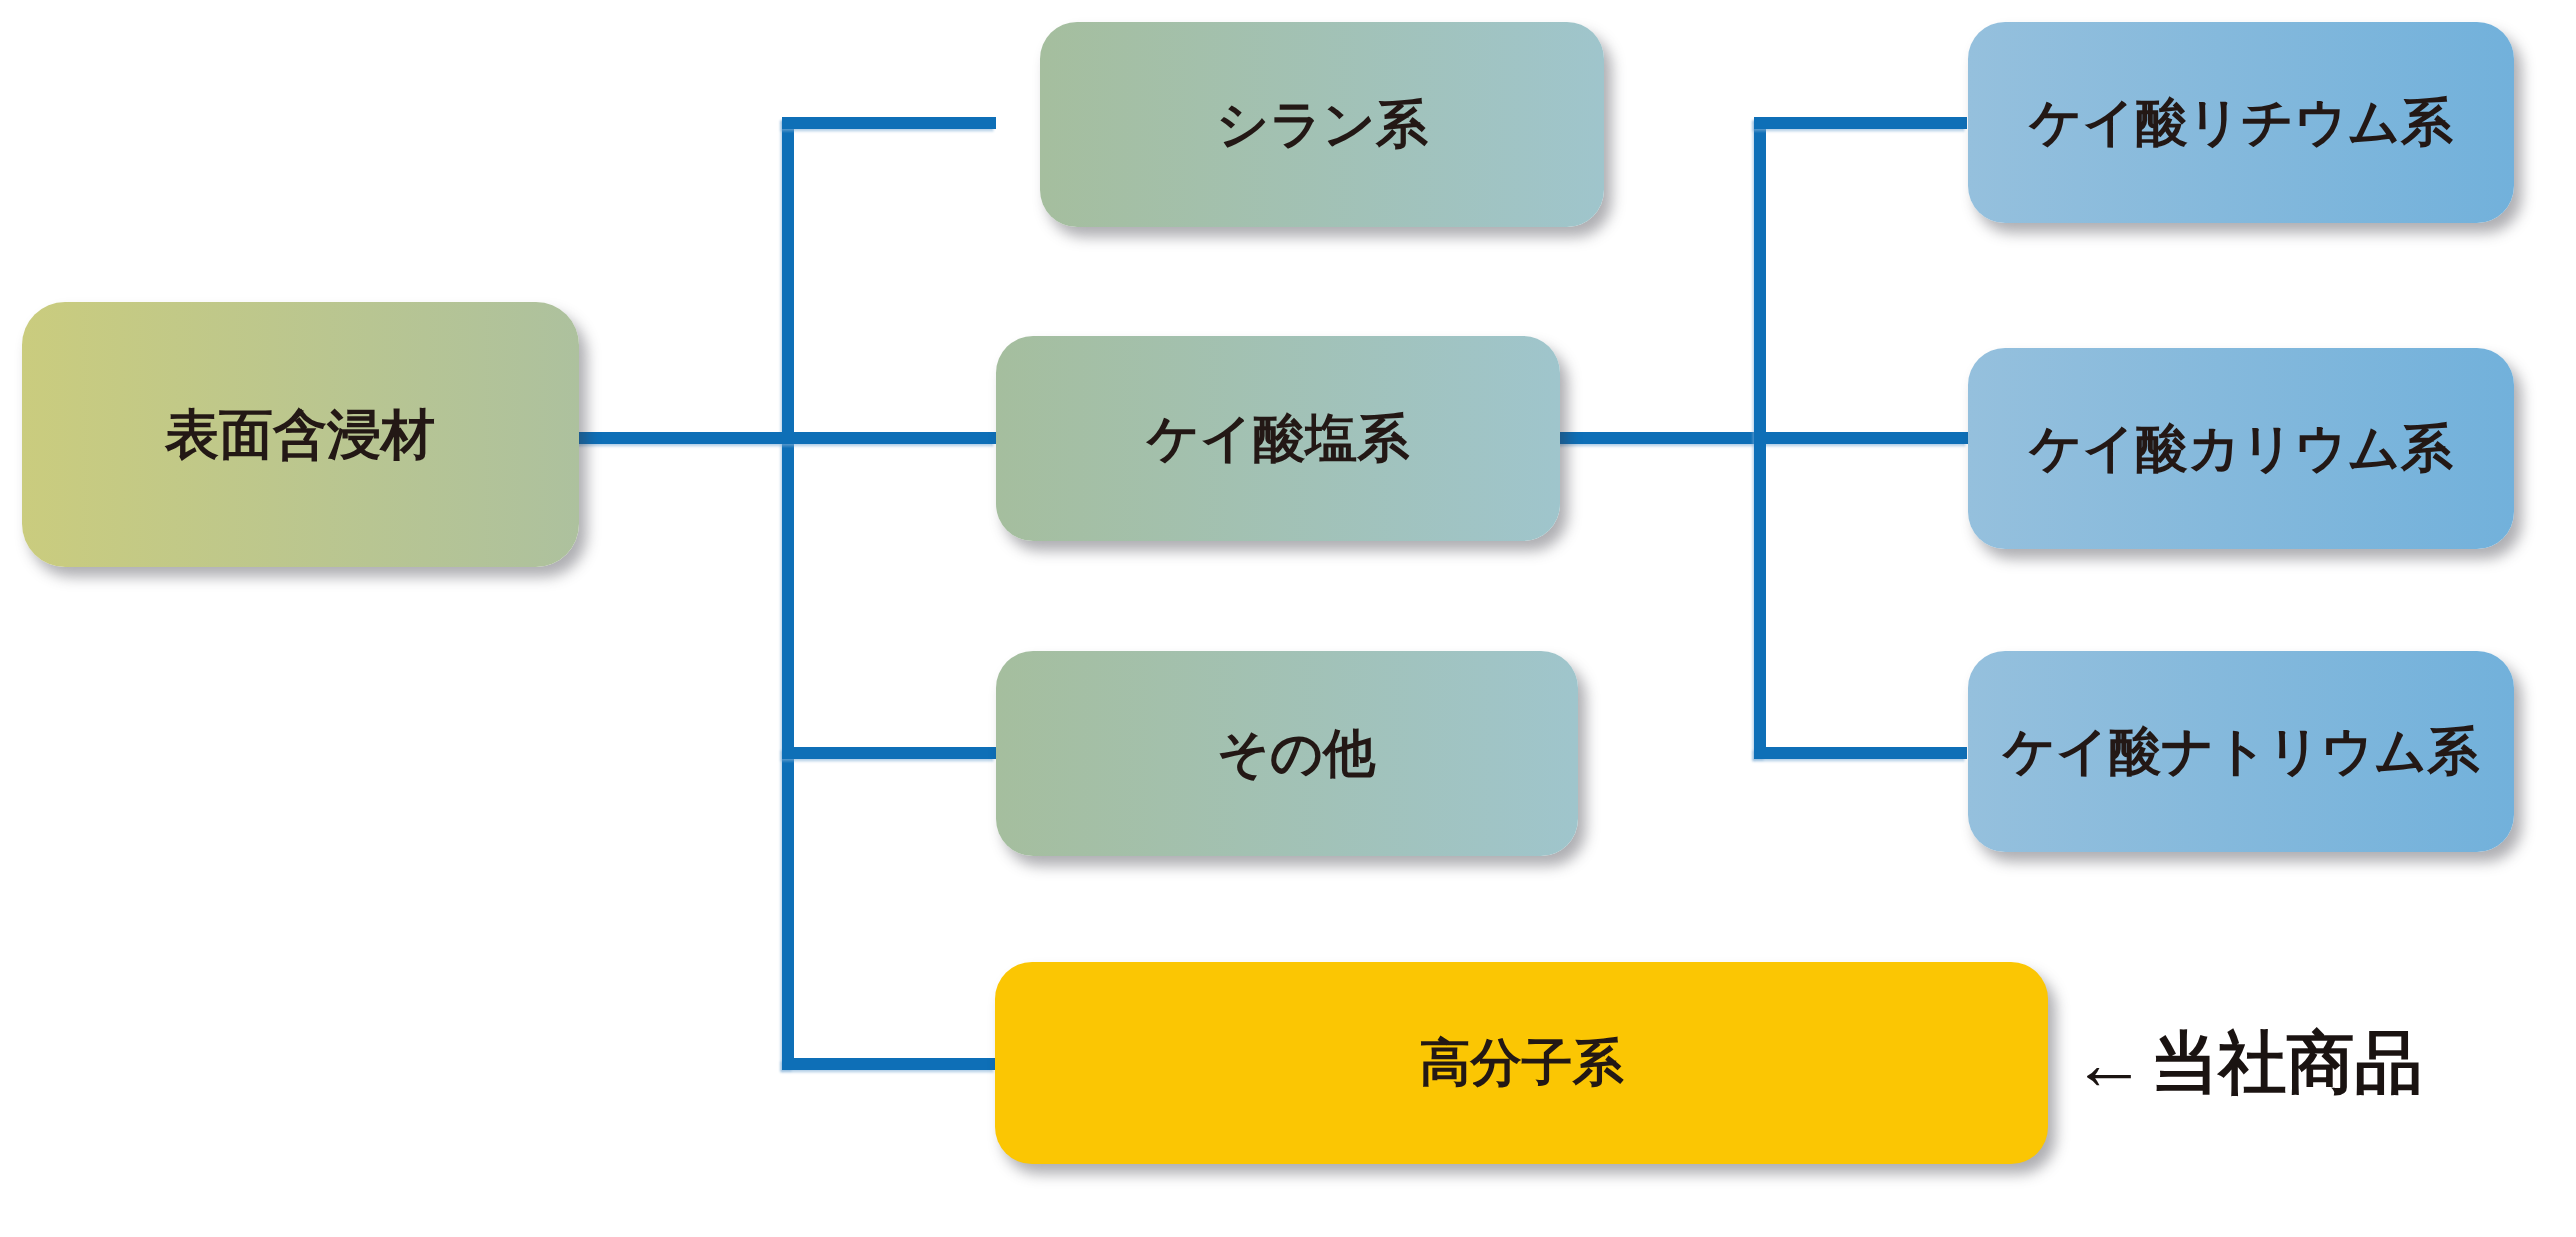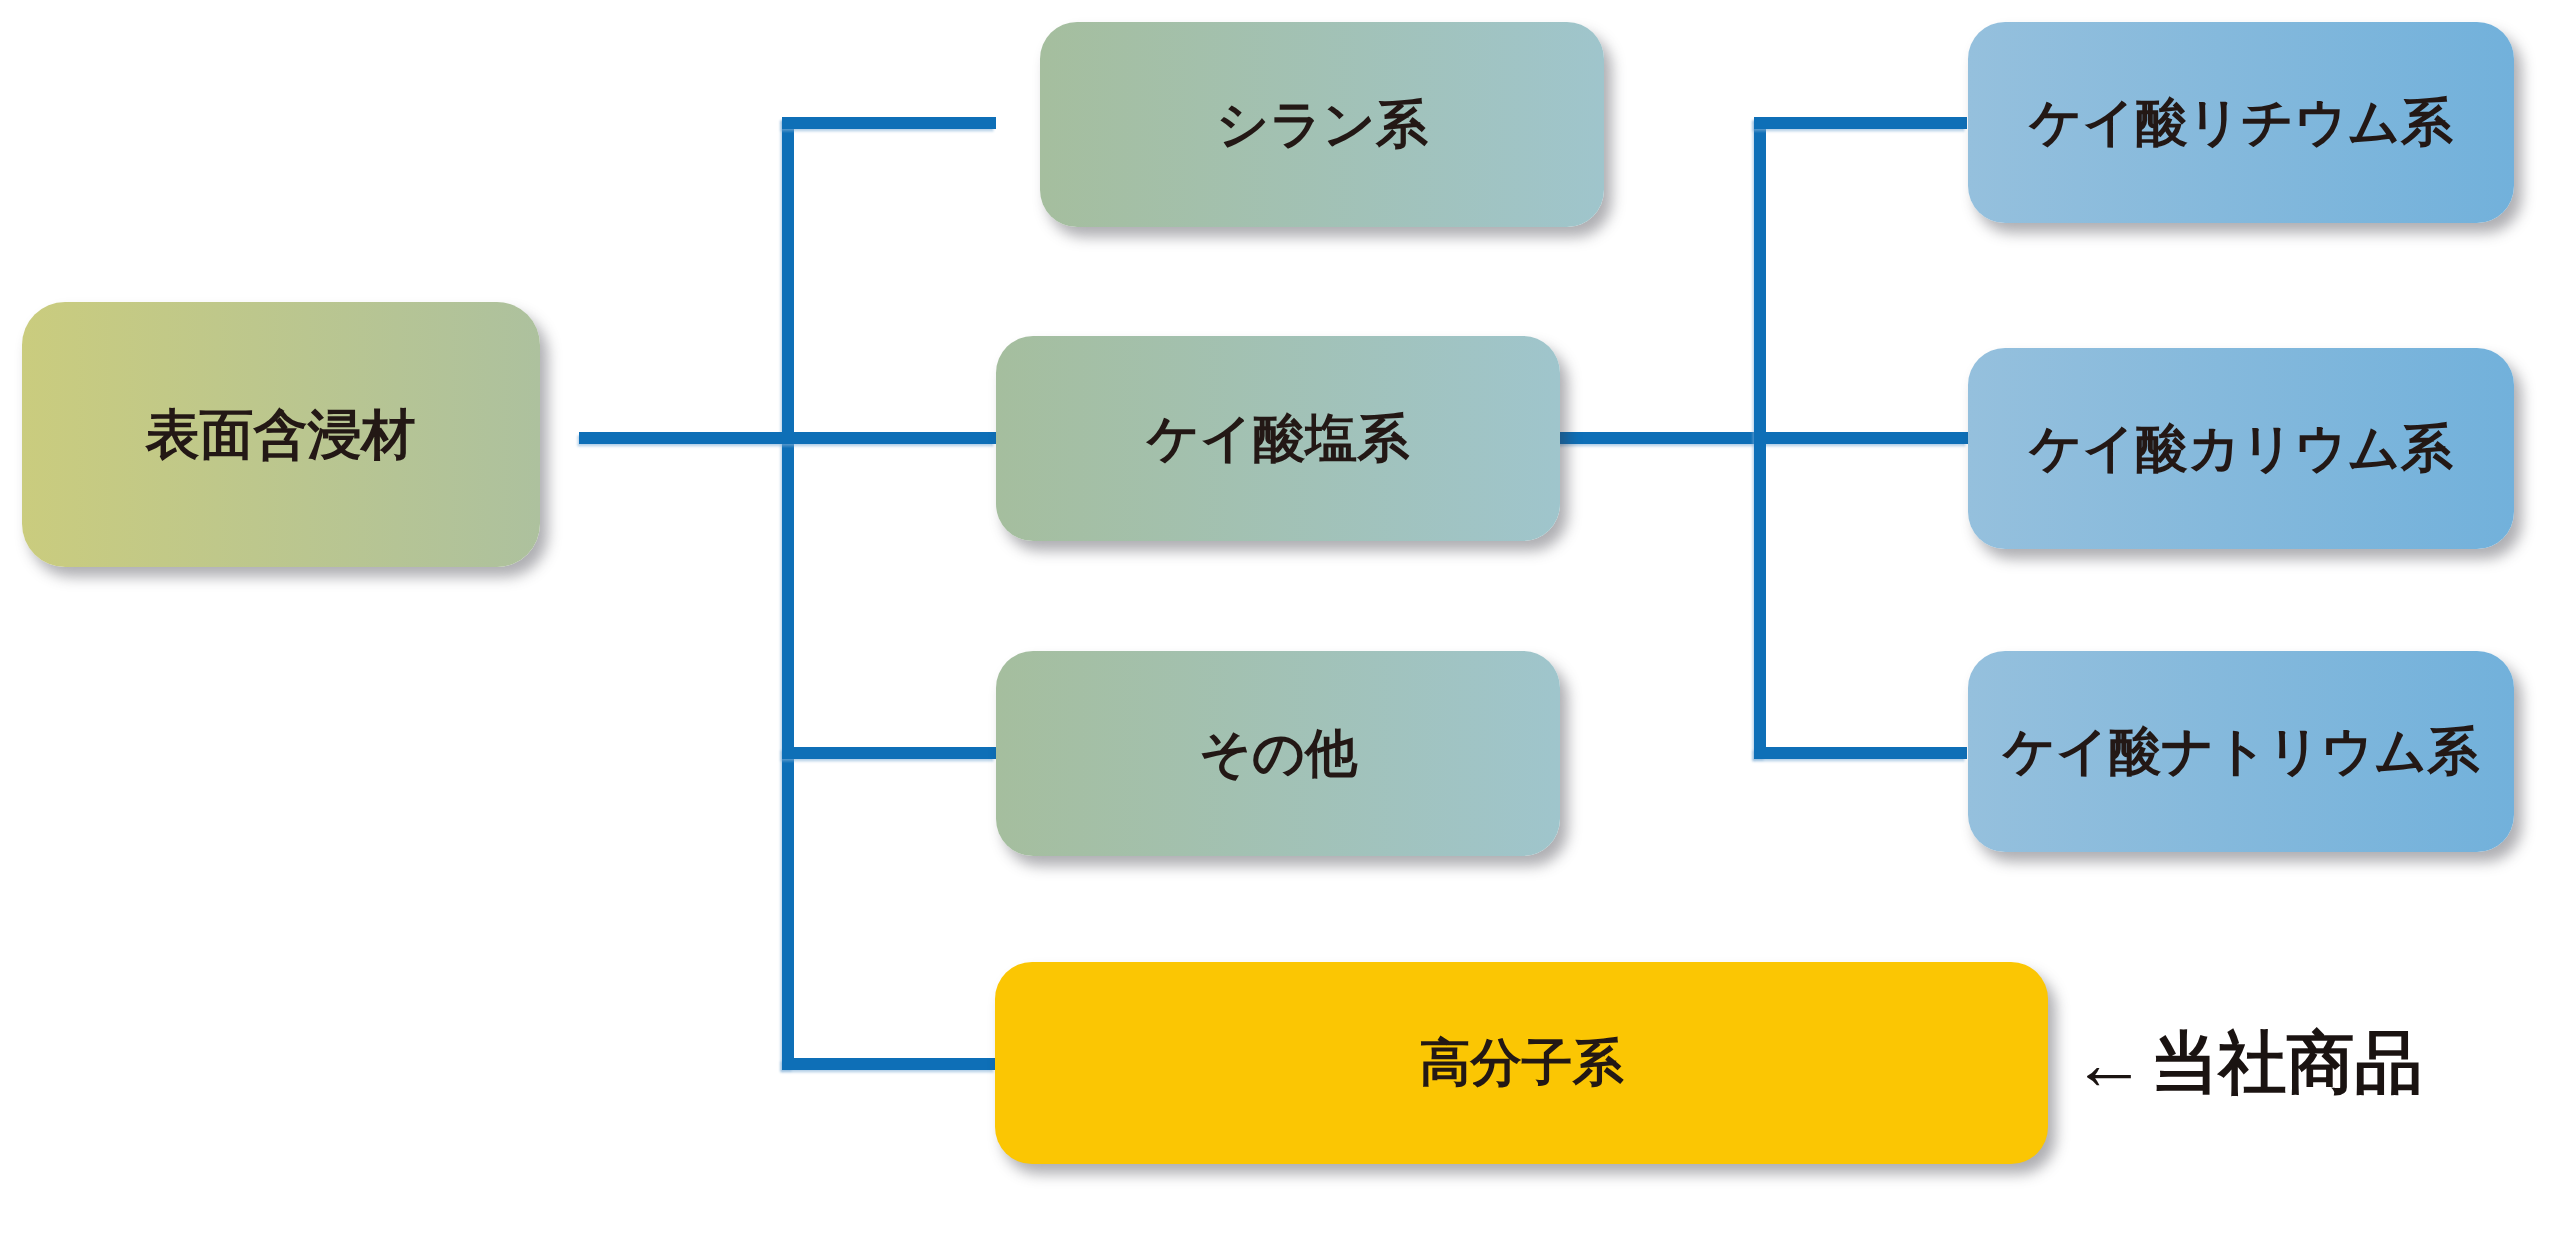--- a/index.html
+++ b/index.html
@@ -23,32 +23,32 @@
     text-align: center;
     border-radius: 37px;
     color: #231815;
     font-weight: bold;
     font-size: 52px;
     line-height: 1.25;
     box-shadow: 7.7px 10px 14px rgba(55, 55, 65, 0.40);
     z-index: 2;
   }
   .node-root {
-    left: 21.5px; top: 302px; width: 518px; height: 265px;
+    left: 21.5px; top: 302px; width: 557px; height: 265px;
     border-radius: 43px;
     font-size: 54px;
     background: linear-gradient(to right, #cacc7e, #adc19e);
   }
   .node-mid {
     left: 996px; width: 564px; height: 205px;
     background: linear-gradient(to right, #a5be9e, #9fc5cc);
   }
   .node-silane   { top: 21.5px; margin-left: 44px;  }
   .node-silicate { top: 336px; align-items: center; }
-  .node-other    { top: 651px; }
+  .node-other    { top: 651px; padding-left: 18px; }
   .node-right {
     left: 1968px; width: 546px; height: 201px;
     background: linear-gradient(to right, #95c0dd, #72b1db);
   }
   .node-lithium   { top: 21.5px;  }
   .node-potassium { top: 348px; }
   .node-sodium    { top: 651px; }
   .node-polymer {
     left: 995px; top: 962px; width: 1053px; height: 202px;
     background: #fbc603;

